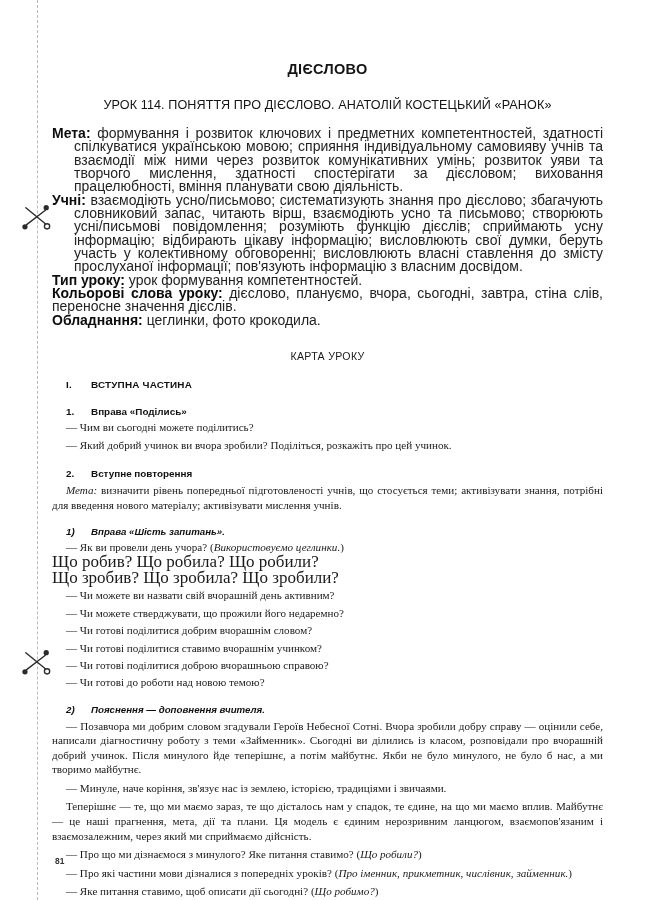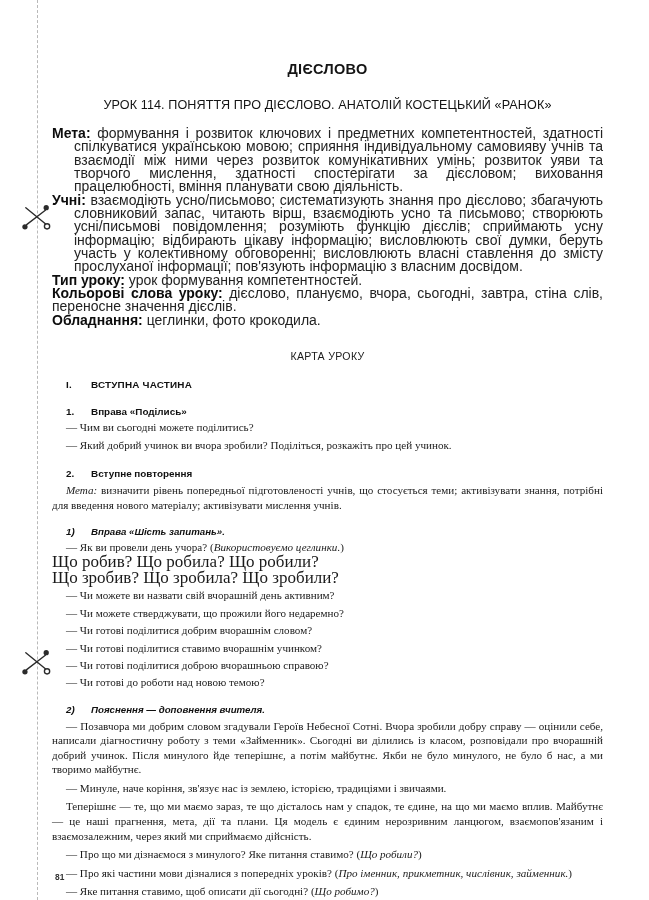--- a/index.html
+++ b/index.html
@@ -152,21 +152,20 @@
 
   
   .folio {
     position: absolute;
     left: 55px;
     top: 856px;
     font-family: "Liberation Sans", sans-serif;
     font-weight: bold;
     font-size: 8.4px;
     color: #333;
-    margin-top: 16px;
   }
 </style>
 </head>
 <body>
 
 <div class="cut-line"></div>
 
 <div class="scissors scissors-1">
   <svg viewBox="0 0 40 40" aria-hidden="true">
     <g stroke="#2b2b2b" stroke-width="1.6" fill="none" stroke-linecap="round">

